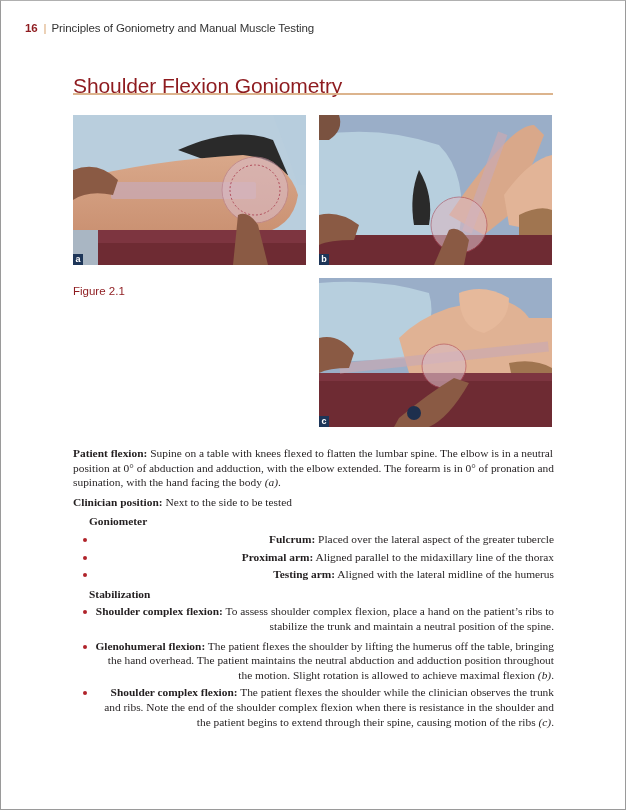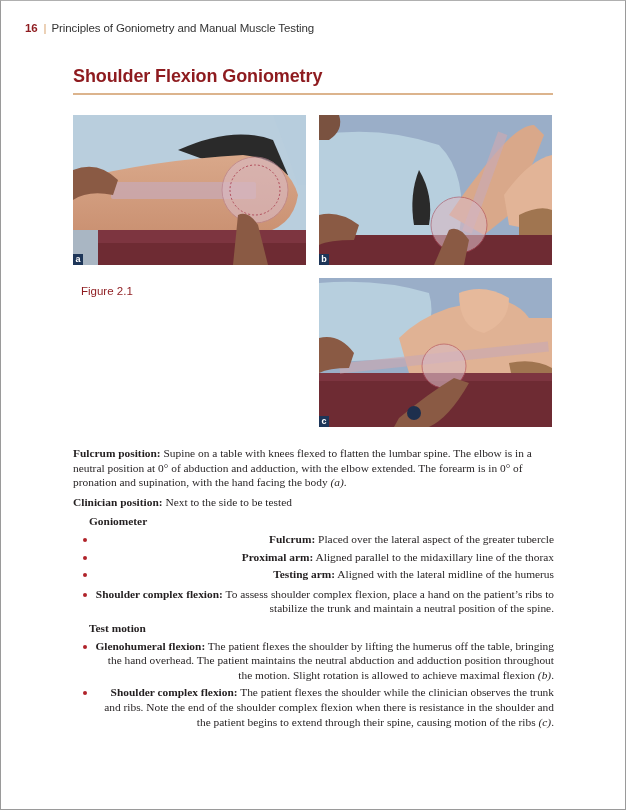--- a/index.html
+++ b/index.html
@@ -11,37 +11,37 @@
       position: absolute; left: 0; top: 0; width: 624px; height: 808px;
       border: 1px solid #9a9a9a; border-top-color: #b0b0b0;
     }
     .running-head {
       position: absolute; left: 25px; top: 22px; font-family: "Liberation Sans", "DejaVu Sans", sans-serif;
       font-size: 11.5px; color: #333; white-space: nowrap; letter-spacing: -0.1px;
     }
     .running-head .pnum { color: #8e1b1f; font-weight: bold; }
     .running-head .sep { color: #d9a26d; margin: 0 5px 0 6px; }
     .title {
-      position: absolute; left: 73px; top: 66px; font-family: "Liberation Sans", "DejaVu Sans", sans-serif;
-      font-size: 18px; font-weight: bold; color: #8e1b1f; letter-spacing: -0.1px;
+      position: absolute; left: 73px; top: 74px; font-family: "Liberation Sans", "DejaVu Sans", sans-serif;
+      font-size: 21px; font-weight: normal; color: #8e1b1f; letter-spacing: -0.1px;
     }
     .title-rule { position: absolute; left: 73px; top: 93px; width: 480px; height: 1.5px; background: #dcb48d; }
 
     .photo { position: absolute; overflow: hidden; }
     .photo .bg { position: absolute; inset: 0; }
     .photo-a { left: 73px; top: 115px; width: 233px; height: 150px; }
     .photo-b { left: 319px; top: 115px; width: 233px; height: 150px; }
     .photo-c { left: 319px; top: 278px; width: 233px; height: 149px; }
     .photo .label {
       position: absolute; left: 0; bottom: 0; width: 10px; height: 11px; background: #1d3558;
       color: #fff; font-family: "Liberation Sans", sans-serif; font-size: 9px; font-weight: bold;
       line-height: 11px; text-align: center;
     }
     .figure-caption {
-      position: absolute; left: 81px; top: 285px; font-family: "Liberation Sans", "DejaVu Sans", sans-serif;
+      position: absolute; left: 73px; top: 285px; font-family: "Liberation Sans", "DejaVu Sans", sans-serif;
       font-size: 11.5px; color: #8e1b1f;
     }
 
     .body-text { position: absolute; left: 73px; top: 446px; width: 481px; font-size: 11.4px; line-height: 14.6px; }
     .body-text p { margin: 0 0 5px 0; }
     .body-text b { font-weight: bold; }
     .body-text .h { font-weight: bold; margin: 0 0 3px 16px; }
     .body-text ul { list-style: none; margin: 0 0 5px 0; padding: 0 0 0 22px; text-align: right; }
     .body-text li { position: relative; margin: 0 0 3px 0; }
     .body-text li::before {
@@ -119,33 +119,33 @@
     <path d="M0 60 Q20 55 35 75 L30 90 Q10 90 0 95 Z" fill="#8a5a44"></path>
     <path d="M80 140 Q110 115 135 100 L150 105 Q130 140 110 149 H75 Z" fill="#8a5a44"></path>
     <circle cx="95" cy="135" r="7" fill="#1e2f4d"></circle>
   </svg>
   <div class="label">c</div>
 </div>
 
 <div class="figure-caption">Figure 2.1</div>
 
 <div class="body-text">
-  <p><b>Fulcrum position:</b><span> Supine on a table with knees flexed to flatten the lumbar spine. The elbow is in a neutral position at 0° of abduction and adduction, with the elbow extended. The forearm is in 0° of pronation and supination, with the hand facing the body </span><i>(a)</i><span>.</span></p>
+  <p><b>Patient flexion:</b><span> Supine on a table with knees flexed to flatten the lumbar spine. The elbow is in a neutral position at 0° of abduction and adduction, with the elbow extended. The forearm is in 0° of pronation and supination, with the hand facing the body </span><i>(a)</i><span>.</span></p>
 
   <p><b>Clinician position:</b><span> Next to the side to be tested</span></p>
 
   <div class="h">Goniometer</div>
   <ul>
     <li><b>Fulcrum:</b><span> Placed over the lateral aspect of the greater tubercle</span></li>
     <li><b>Proximal arm:</b><span> Aligned parallel to the midaxillary line of the thorax</span></li>
     <li><b>Testing arm:</b><span> Aligned with the lateral midline of the humerus</span></li>
   </ul>
 
+  <div class="h">Stabilization</div>
   <ul>
     <li><b>Shoulder complex flexion:</b><span> To assess shoulder complex flexion, place a hand on the patient’s ribs to stabilize the trunk and maintain a neutral position of the spine.</span></li>
   </ul>
 
-  <div class="h">Test motion</div>
   <ul>
     <li><b>Glenohumeral flexion:</b><span> The patient flexes the shoulder by lifting the humerus off the table, bringing the hand overhead. The patient maintains the neutral abduction and adduction position throughout the motion. Slight rotation is allowed to achieve maximal flexion </span><i>(b)</i><span>.</span></li>
     <li><b>Shoulder complex flexion:</b><span> The patient flexes the shoulder while the clinician observes the trunk and ribs. Note the end of the shoulder complex flexion when there is resistance in the shoulder and the patient begins to extend through their spine, causing motion of the ribs </span><i>(c)</i><span>.</span></li>
   </ul>
 </div>
 
 </body></html>

